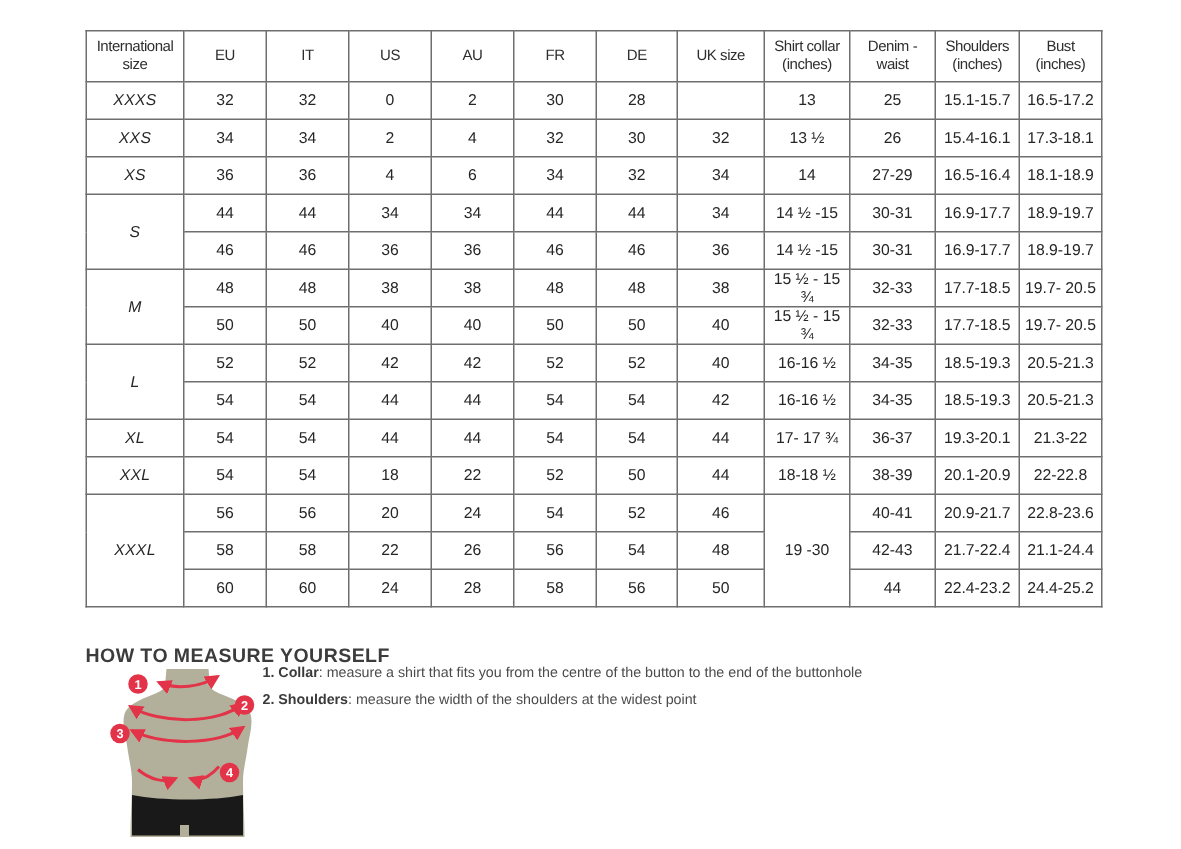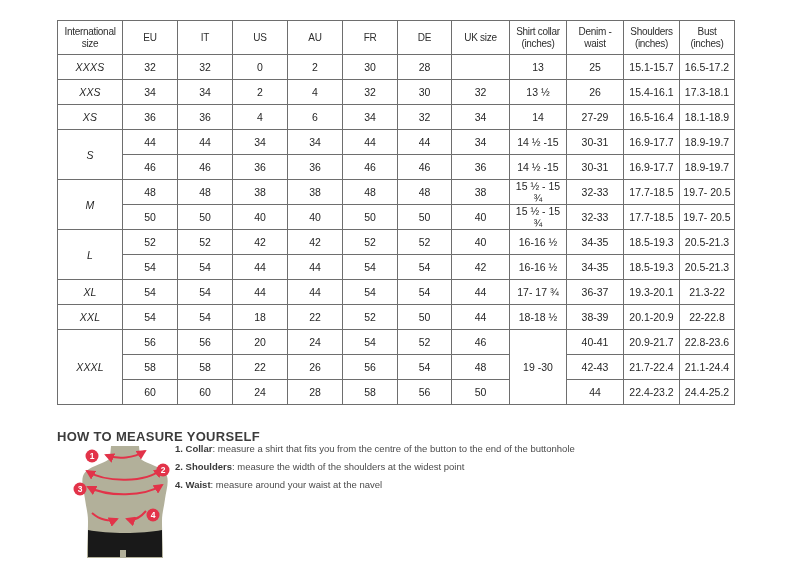--- a/index.html
+++ b/index.html
@@ -304,14 +304,13 @@
       <text x="22" y="49">3</text>
       <circle cx="95" cy="72" r="6.5" fill="#e23349"></circle>
       <text x="95" y="75">4</text>
     </g>
   </svg>
 </div>
 
 <ol class="instructions" id="instructions">
     <li><b>1. Collar</b>: measure a shirt that fits you from the centre of the button to the end of the buttonhole</li>
     <li><b>2. Shoulders</b>: measure the width of the shoulders at the widest point</li>
-    <li><b>4. Waist</b>: measure around your waist at the navel</li>
   </ol>
 
 </body></html>

